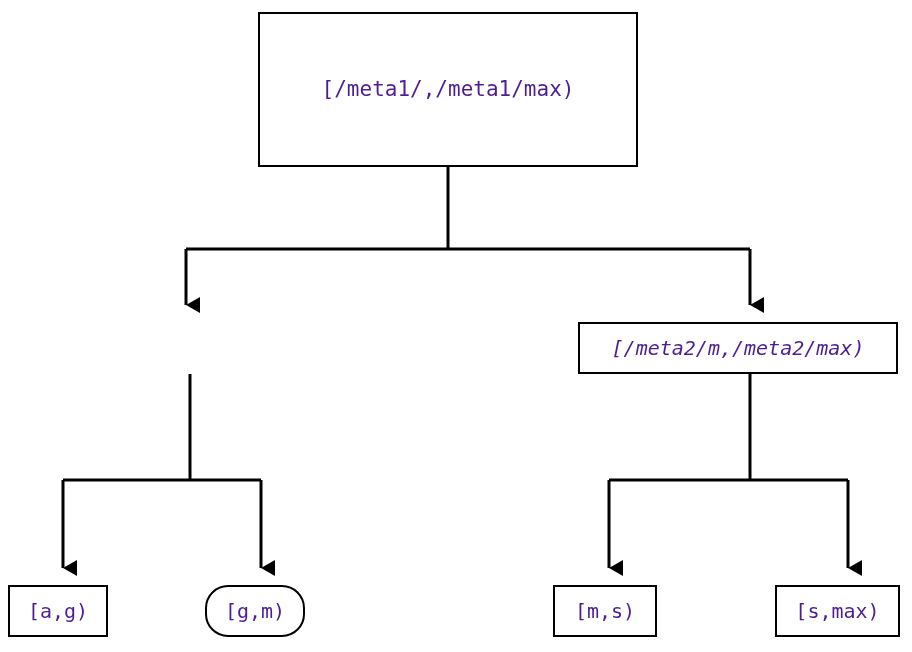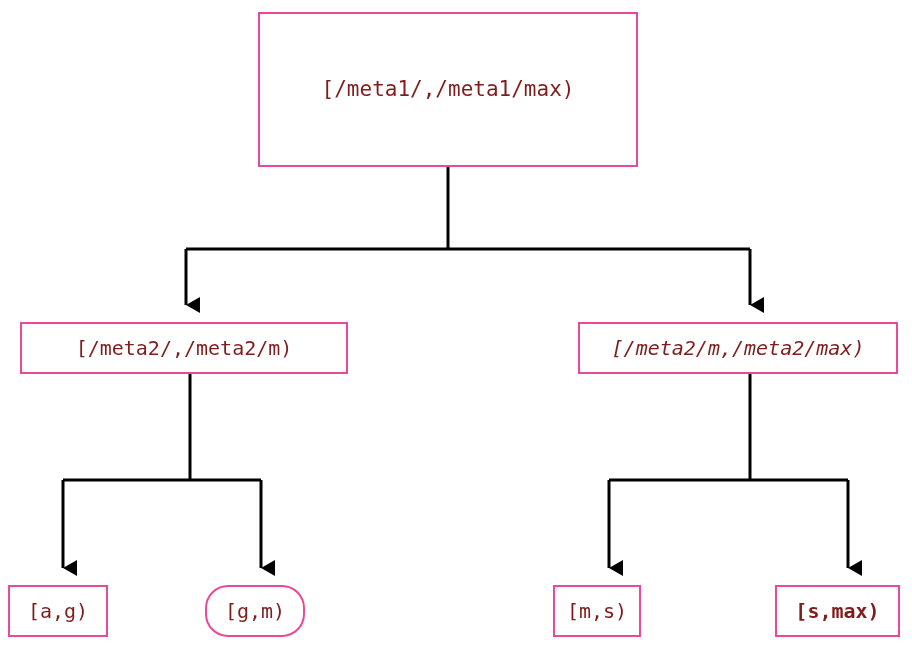--- a/index.html
+++ b/index.html
@@ -21,25 +21,25 @@
     left: 0;
     top: 0;
     width: 912px;
     height: 652px;
     pointer-events: none;
   }
   .node {
     position: absolute;
     box-sizing: border-box;
     background: #ffffff;
-    border: 2px solid #ec4899;
+    border: 2px solid #000000;
     display: flex;
     align-items: center;
     justify-content: center;
-    color: #7f1d1d;
+    color: #4c1d95;
     white-space: pre;
     letter-spacing: 0px;
   }
   .node-label {
     display: block;
     line-height: 1;
   }
   .node-root {
     left: 258px;
     top: 12px;
@@ -61,22 +61,22 @@
     height: 52px;
     font-size: 20px;
     font-style: italic;
   }
   .node-leaf {
     height: 52px;
     font-size: 20px;
   }
   .leaf-ag    { left: 8px;   top: 585px; width: 100px; }
   .leaf-gm    { left: 205px; top: 585px; width: 100px; border-radius: 23px; }
-  .leaf-ms    { left: 553px; top: 585px; width: 88px; }
-  .leaf-smax  { left: 775px; top: 585px; width: 125px; font-weight: bold; }
+  .leaf-ms    { left: 553px; top: 585px; width: 104px; }
+  .leaf-smax  { left: 775px; top: 585px; width: 125px; }
 </style>
 </head>
 <body>
 
 <div id="canvas">
 
   <svg id="connectors" viewBox="0 0 912 652">
     <defs>
       <marker id="arrow-down" markerWidth="16" markerHeight="14" refX="8" refY="14" orient="auto" markerUnits="userSpaceOnUse">
         <path d="M0,0 L16,0 L8,14 Z" fill="#000000"></path>
@@ -99,23 +99,20 @@
     <path d="M750,374 L750,480" stroke="#000000" stroke-width="3" fill="none"></path>
     <path d="M609,480 L848,480" stroke="#000000" stroke-width="3" fill="none"></path>
     <path d="M609,480 L609,568" stroke="#000000" stroke-width="3" fill="none" marker-end="url(#arrow-down)"></path>
     <path d="M848,480 L848,568" stroke="#000000" stroke-width="3" fill="none" marker-end="url(#arrow-down)"></path>
   </svg>
 
   <div class="node node-root">
     <span class="node-label">[/meta1/,/meta1/max)</span>
   </div>
 
-  <div class="node node-mid-left">
-    <span class="node-label">[/meta2/,/meta2/m)</span>
-  </div>
 
   <div class="node node-mid-right">
     <span class="node-label">[/meta2/m,/meta2/max)</span>
   </div>
 
   <div class="node node-leaf leaf-ag">
     <span class="node-label">[a,g)</span>
   </div>
 
   <div class="node node-leaf leaf-gm">

